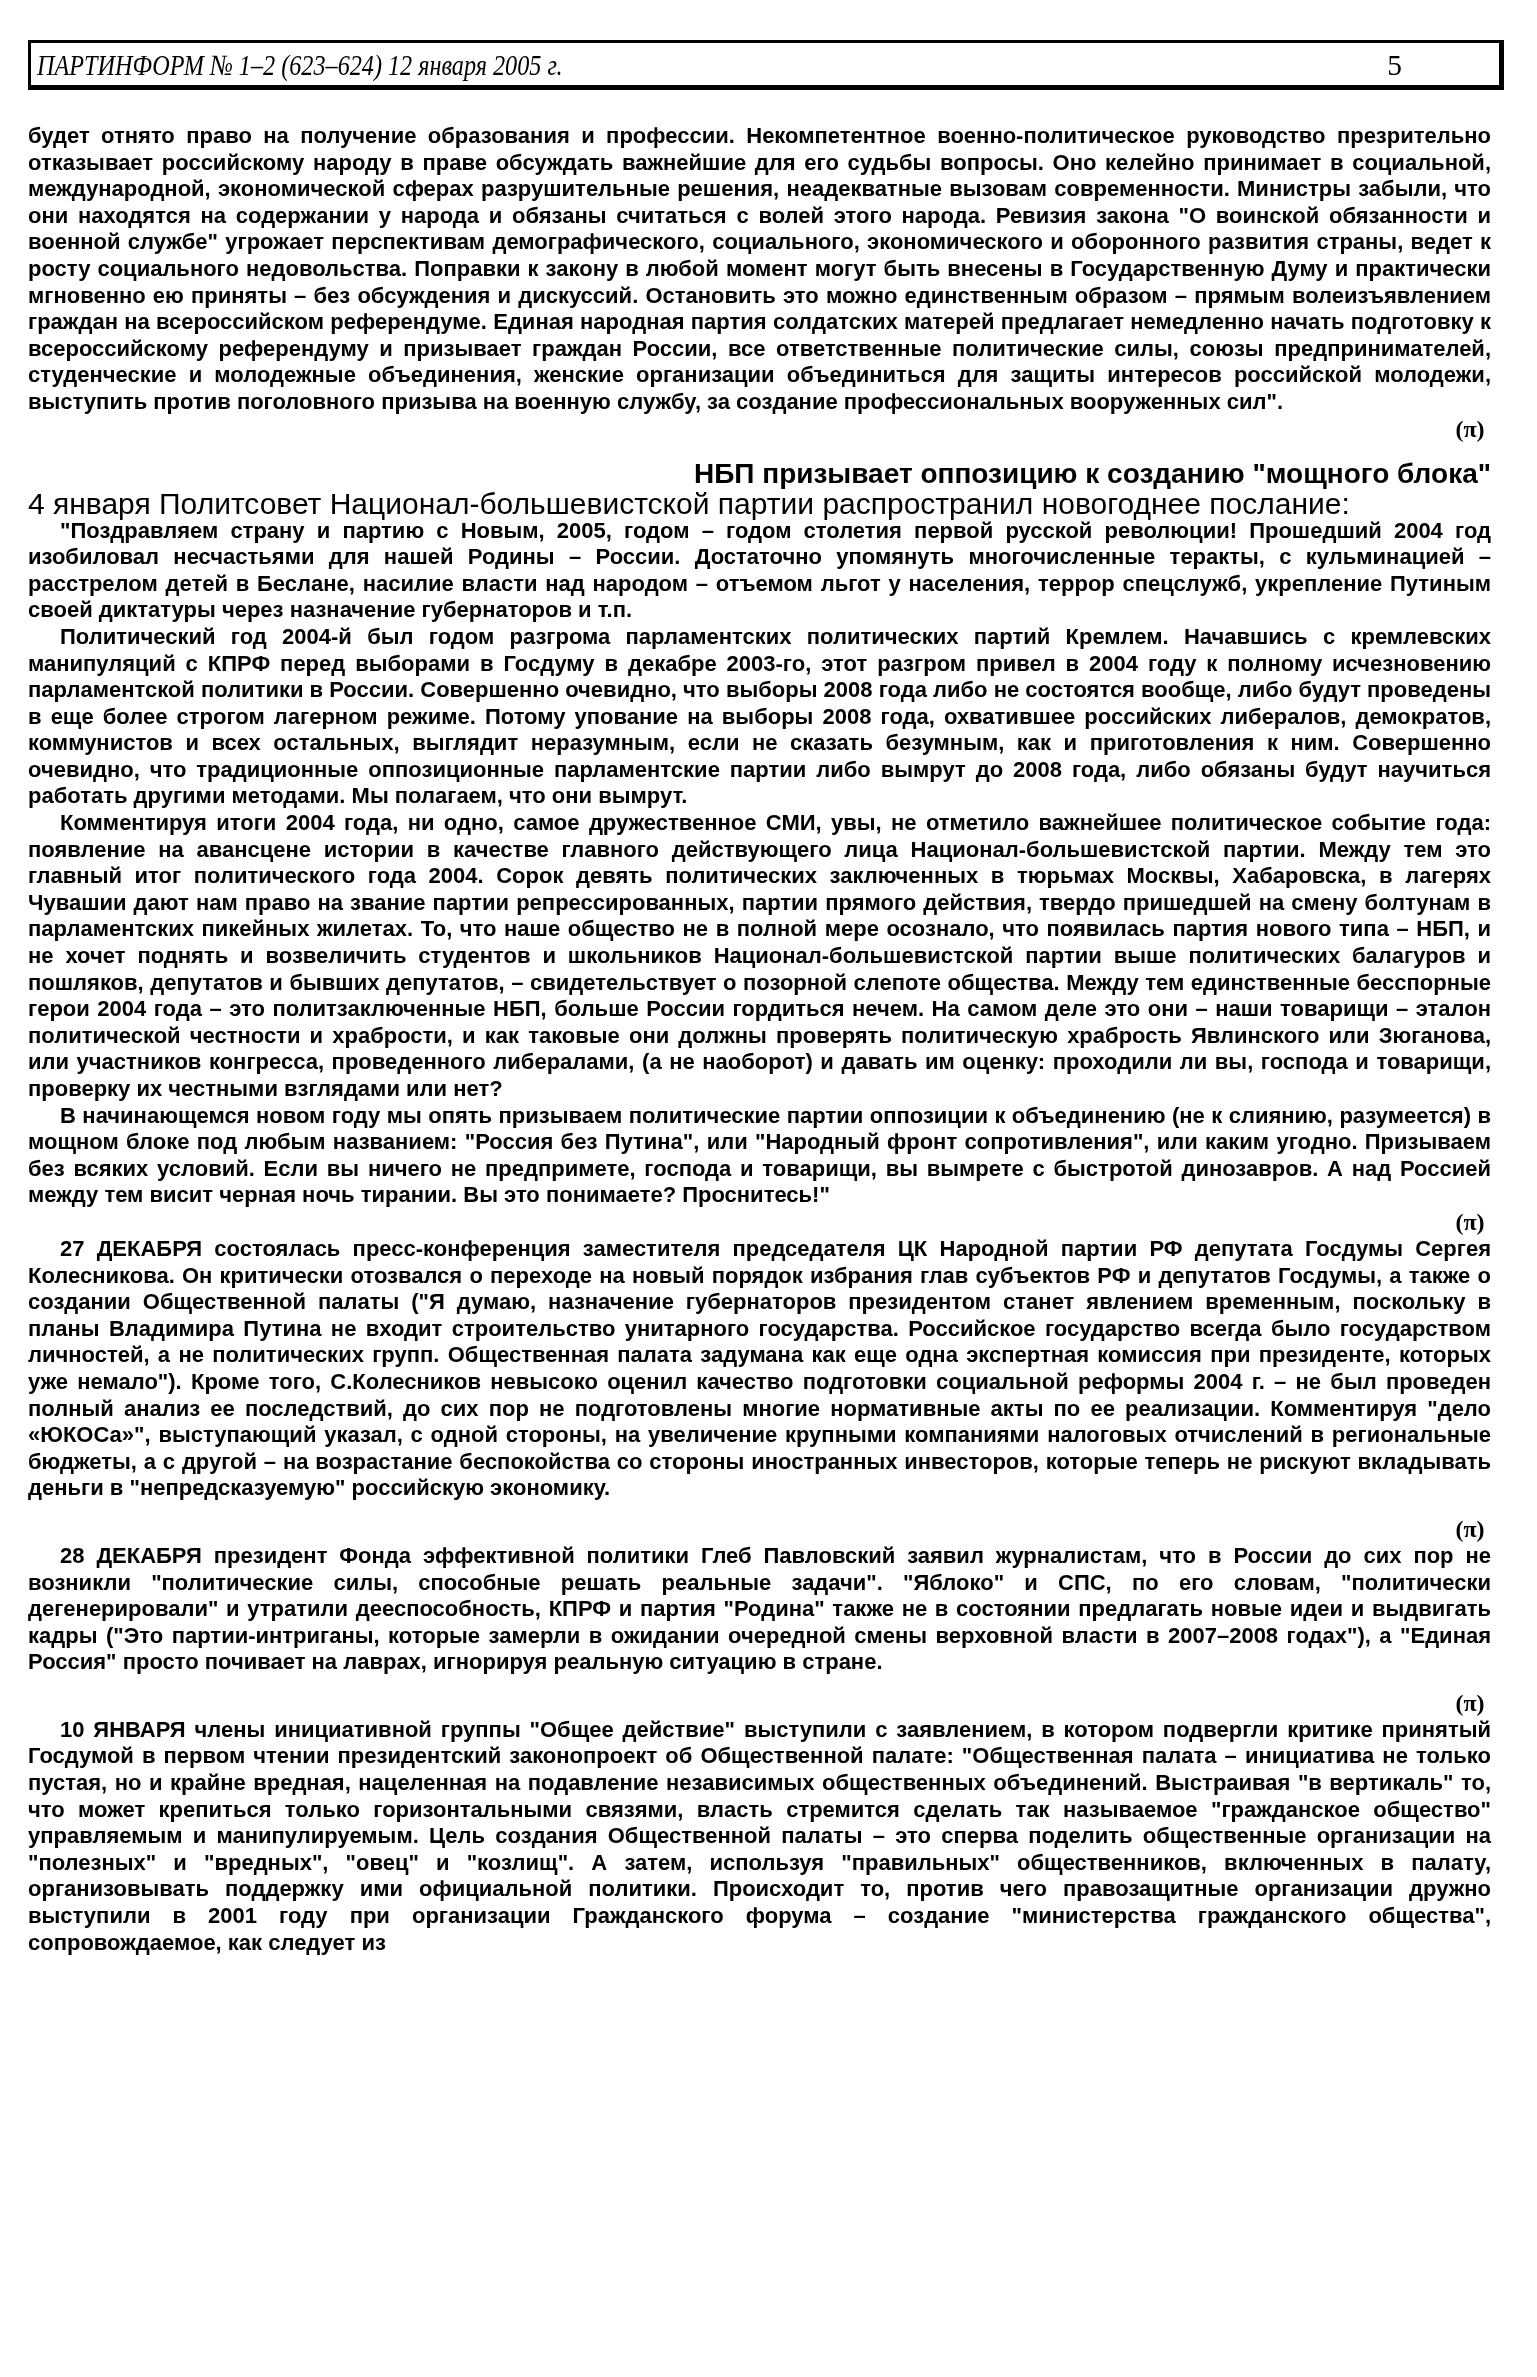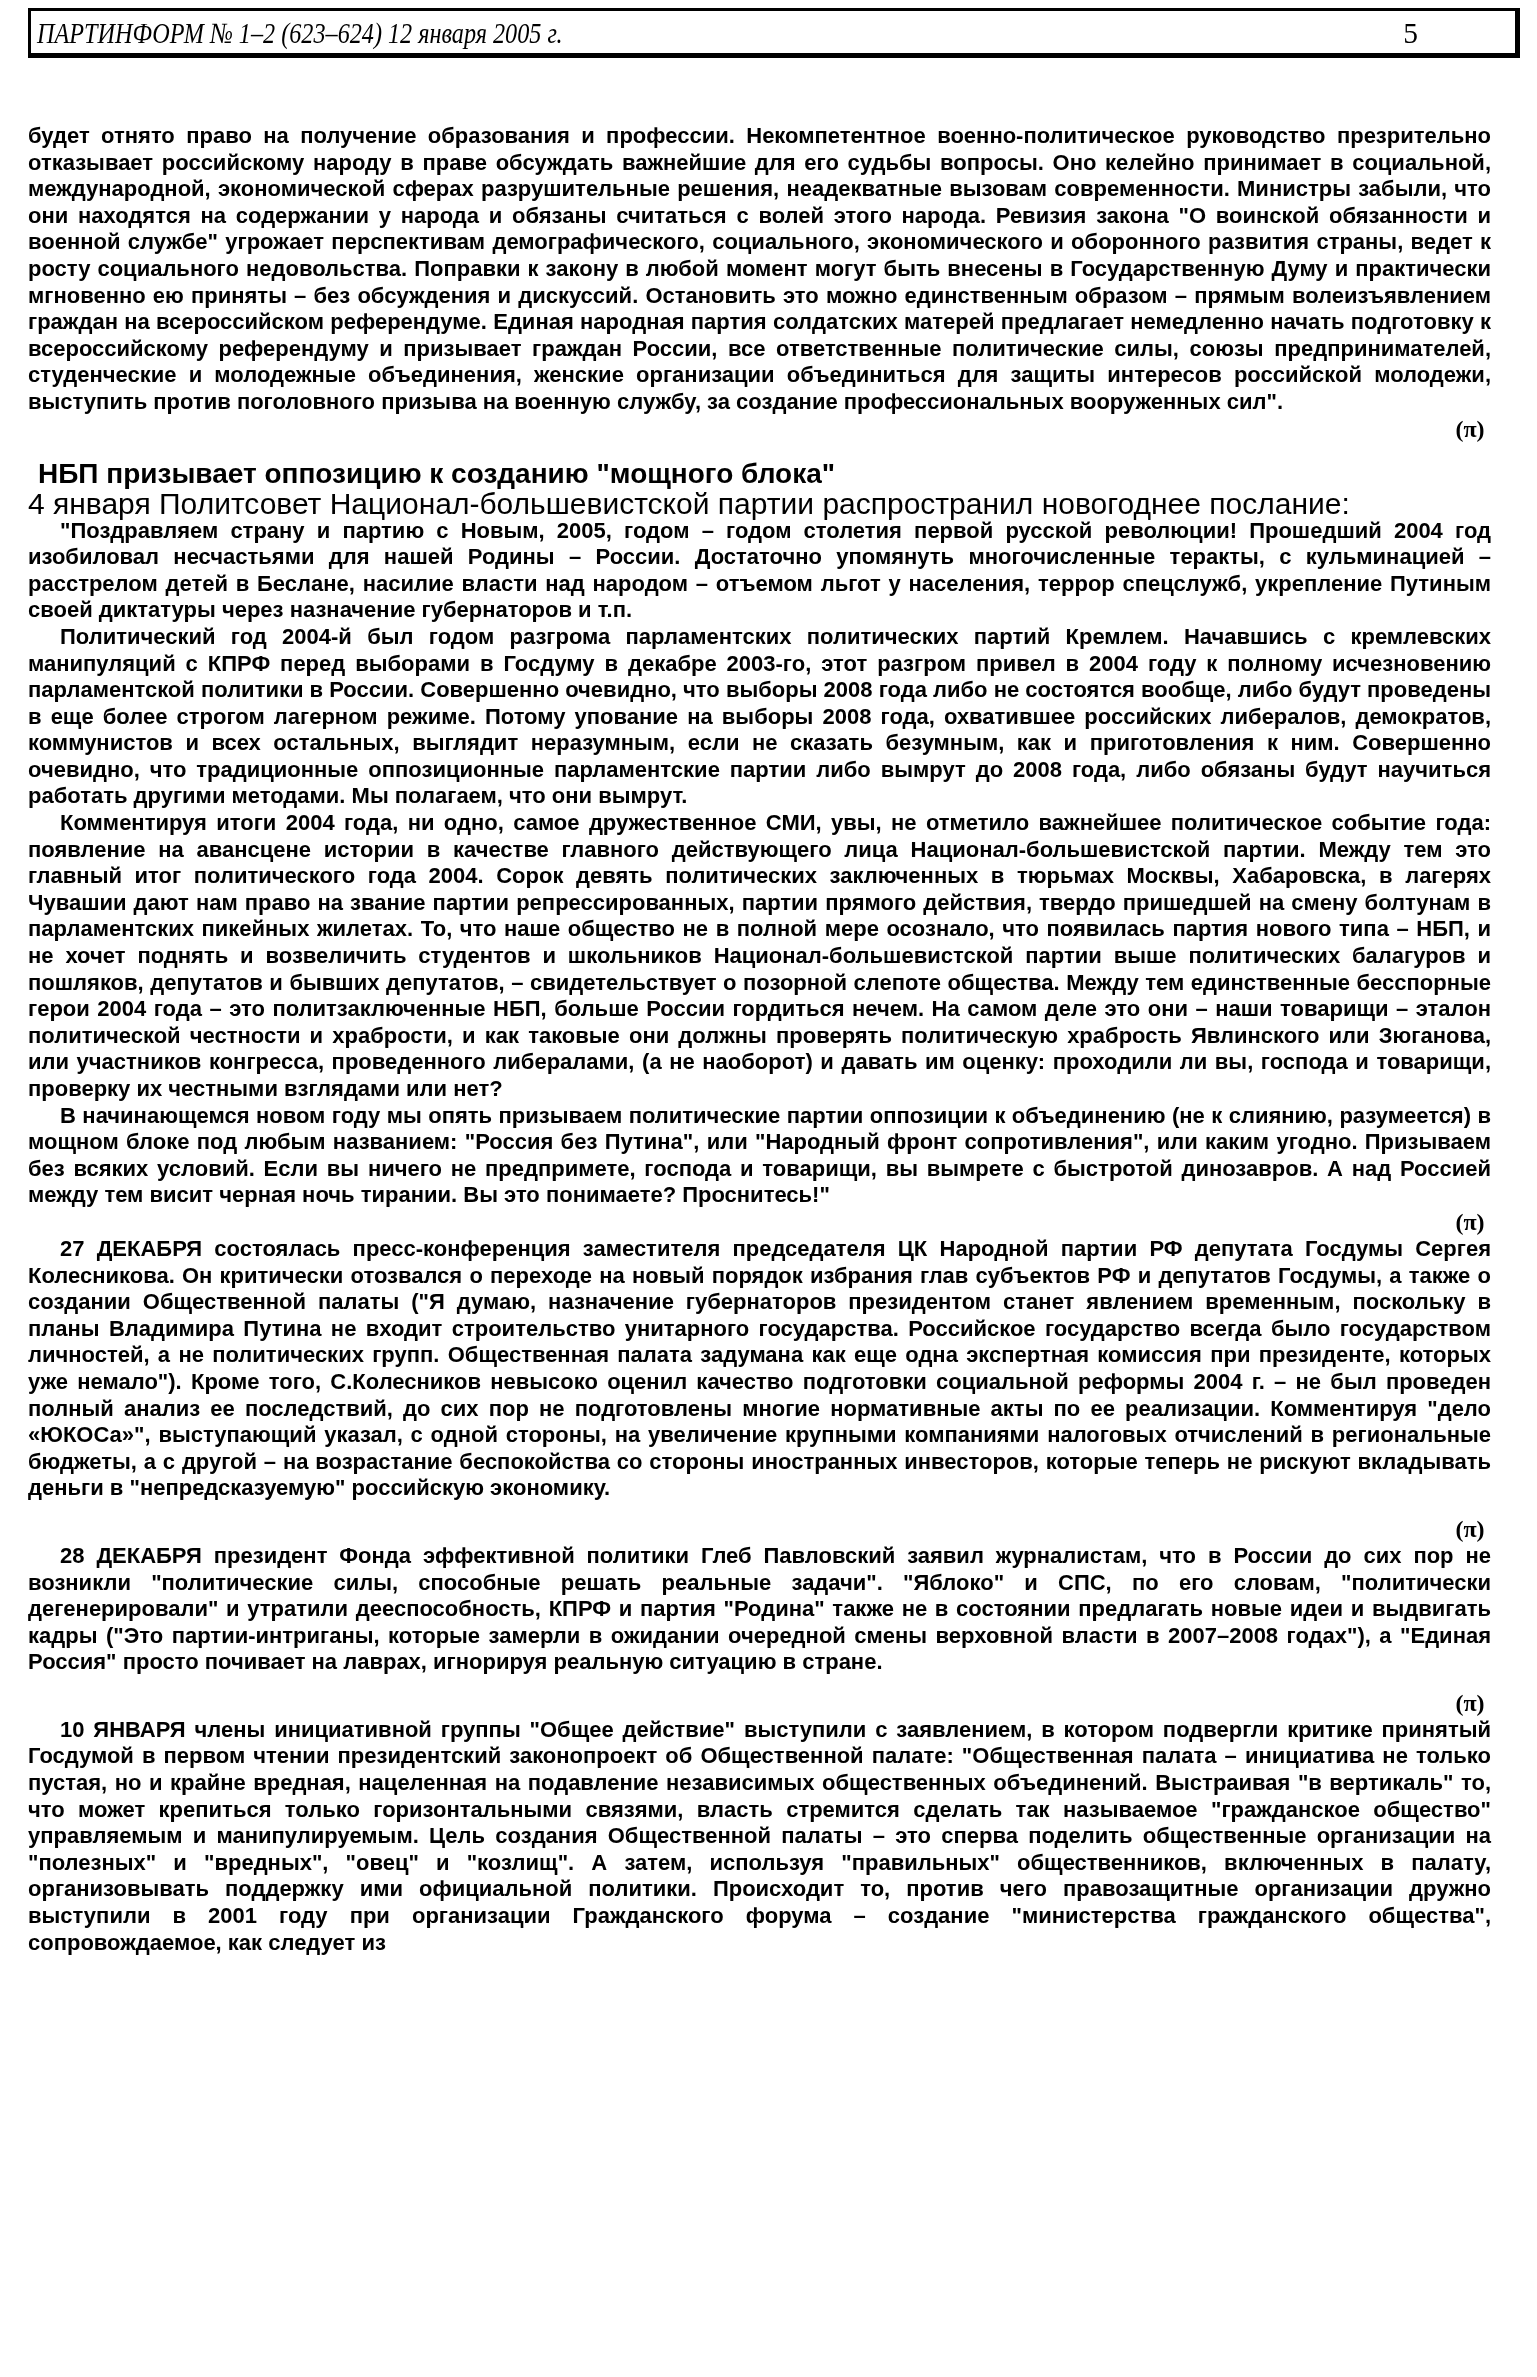--- a/index.html
+++ b/index.html
@@ -1,21 +1,20 @@
 <!DOCTYPE html>
 <html style="font-size:10.2px"><head>
   <meta charset="utf-8">
   <style>
     html, body { margin: 0; padding: 0; background: #ffffff; }
     body { width: 1537px; height: 2377px; position: relative; overflow: hidden; color: #000; }
     .header {
-      position: absolute; left: 28px; top: 8px; width: 1468px; height: 42px;
+      position: absolute; left: 28px; top: 40px; width: 1468px; height: 42px;
       border: 3.2px solid #000; border-bottom-width: 5.1px; border-right-width: 5.1px;
       box-sizing: content-box;
-      padding-left: 16px;
     }
     .header-title {
       position: absolute; left: 6.4px; top: 3.8px;
       font-family: "Liberation Serif", serif; font-style: italic; font-size: 29.5px;
       transform: scaleX(0.82); transform-origin: left center; white-space: nowrap;
       line-height: 36px;
     }
     .header-page {
       position: absolute; right: 97px; top: 3.8px;
       font-family: "Liberation Serif", serif; font-size: 29.5px; line-height: 36px;
@@ -27,21 +26,21 @@
     }
     .content p { margin: 0; }
     .content p.ind { text-indent: 32px; }
     .sig {
       text-align: right; font-family: "Liberation Serif", serif; font-weight: bold;
       font-size: 24px; line-height: 27px; margin: 0; padding-right: 6.4px;
     }
     .gap-after { margin-bottom: 14px !important; }
     .headline {
       font-family: "Liberation Sans", sans-serif; font-weight: bold; font-size: 28px;
-      line-height: 33px; margin: 0 0 0 10px; text-align: left;
+      line-height: 33px; margin: 0 0 0 10px; text-align: right;
     }
     .lead {
       font-family: "Liberation Sans", sans-serif; font-weight: normal; font-size: 30px;
       line-height: 28px; margin: 0 0 0 15.4px; text-align: left;
     }
     .date { font-weight: bold; }
   </style>
 </head>
 <body>
 

